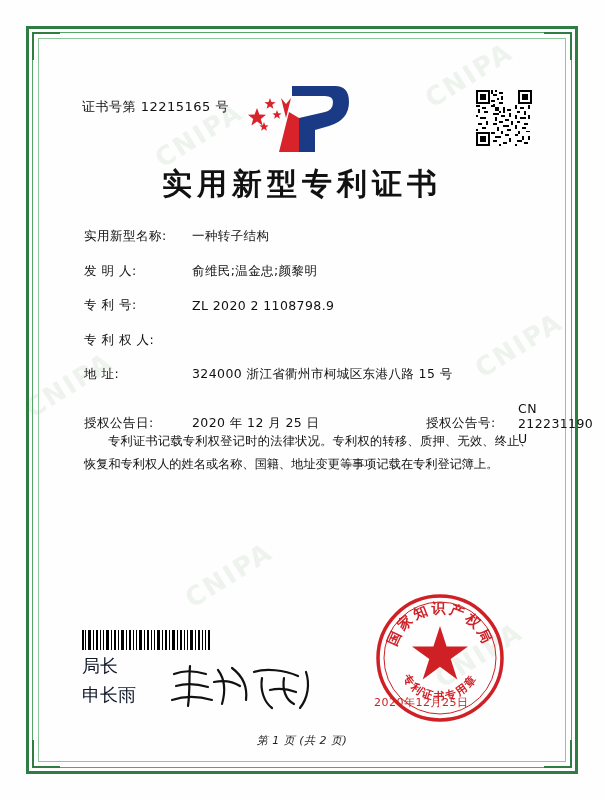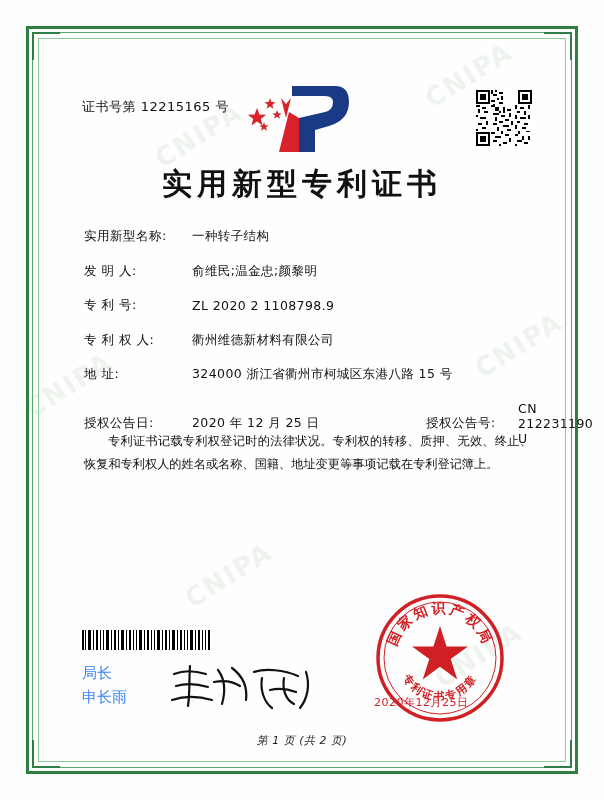--- a/index.html
+++ b/index.html
@@ -186,22 +186,22 @@
     bottom: 104px;
     width: 128px;
     height: 20px;
   }
   .barcode svg { display: block; }
 
   .signature-block {
     position: absolute;
     left: 36px;
     bottom: 44px;
-    font-size: 15px;
-    color: #3b82f6;
+    font-size: 18px;
+    color: #0f172a;
     line-height: 1.65;
   }
 
   .handwriting {
     position: absolute;
     left: 120px;
     bottom: 40px;
     width: 150px;
     height: 54px;
   }
@@ -373,21 +373,20 @@
       <div class="field-row">
         <span class="field-label">发 明 人:</span>
         <span class="field-value">俞维民;温金忠;颜黎明</span>
       </div>
       <div class="field-row">
         <span class="field-label">专 利 号:</span>
         <span class="field-value">ZL 2020 2 1108798.9</span>
       </div>
       <div class="field-row">
         <span class="field-label">专 利 权 人:</span>
-        <span class="field-value">衢州维德新材料有限公司</span>
       </div>
       <div class="field-row">
         <span class="field-label">地 址:</span>
         <span class="field-value">324000 浙江省衢州市柯城区东港八路 15 号</span>
       </div>
       <div class="field-row split">
         <span class="field-label">授权公告日:</span>
         <span class="field-value">2020 年 12 月 25 日</span>
         <span class="sub-label">授权公告号:</span>
         <span class="sub-value">CN 212231190 U</span>

